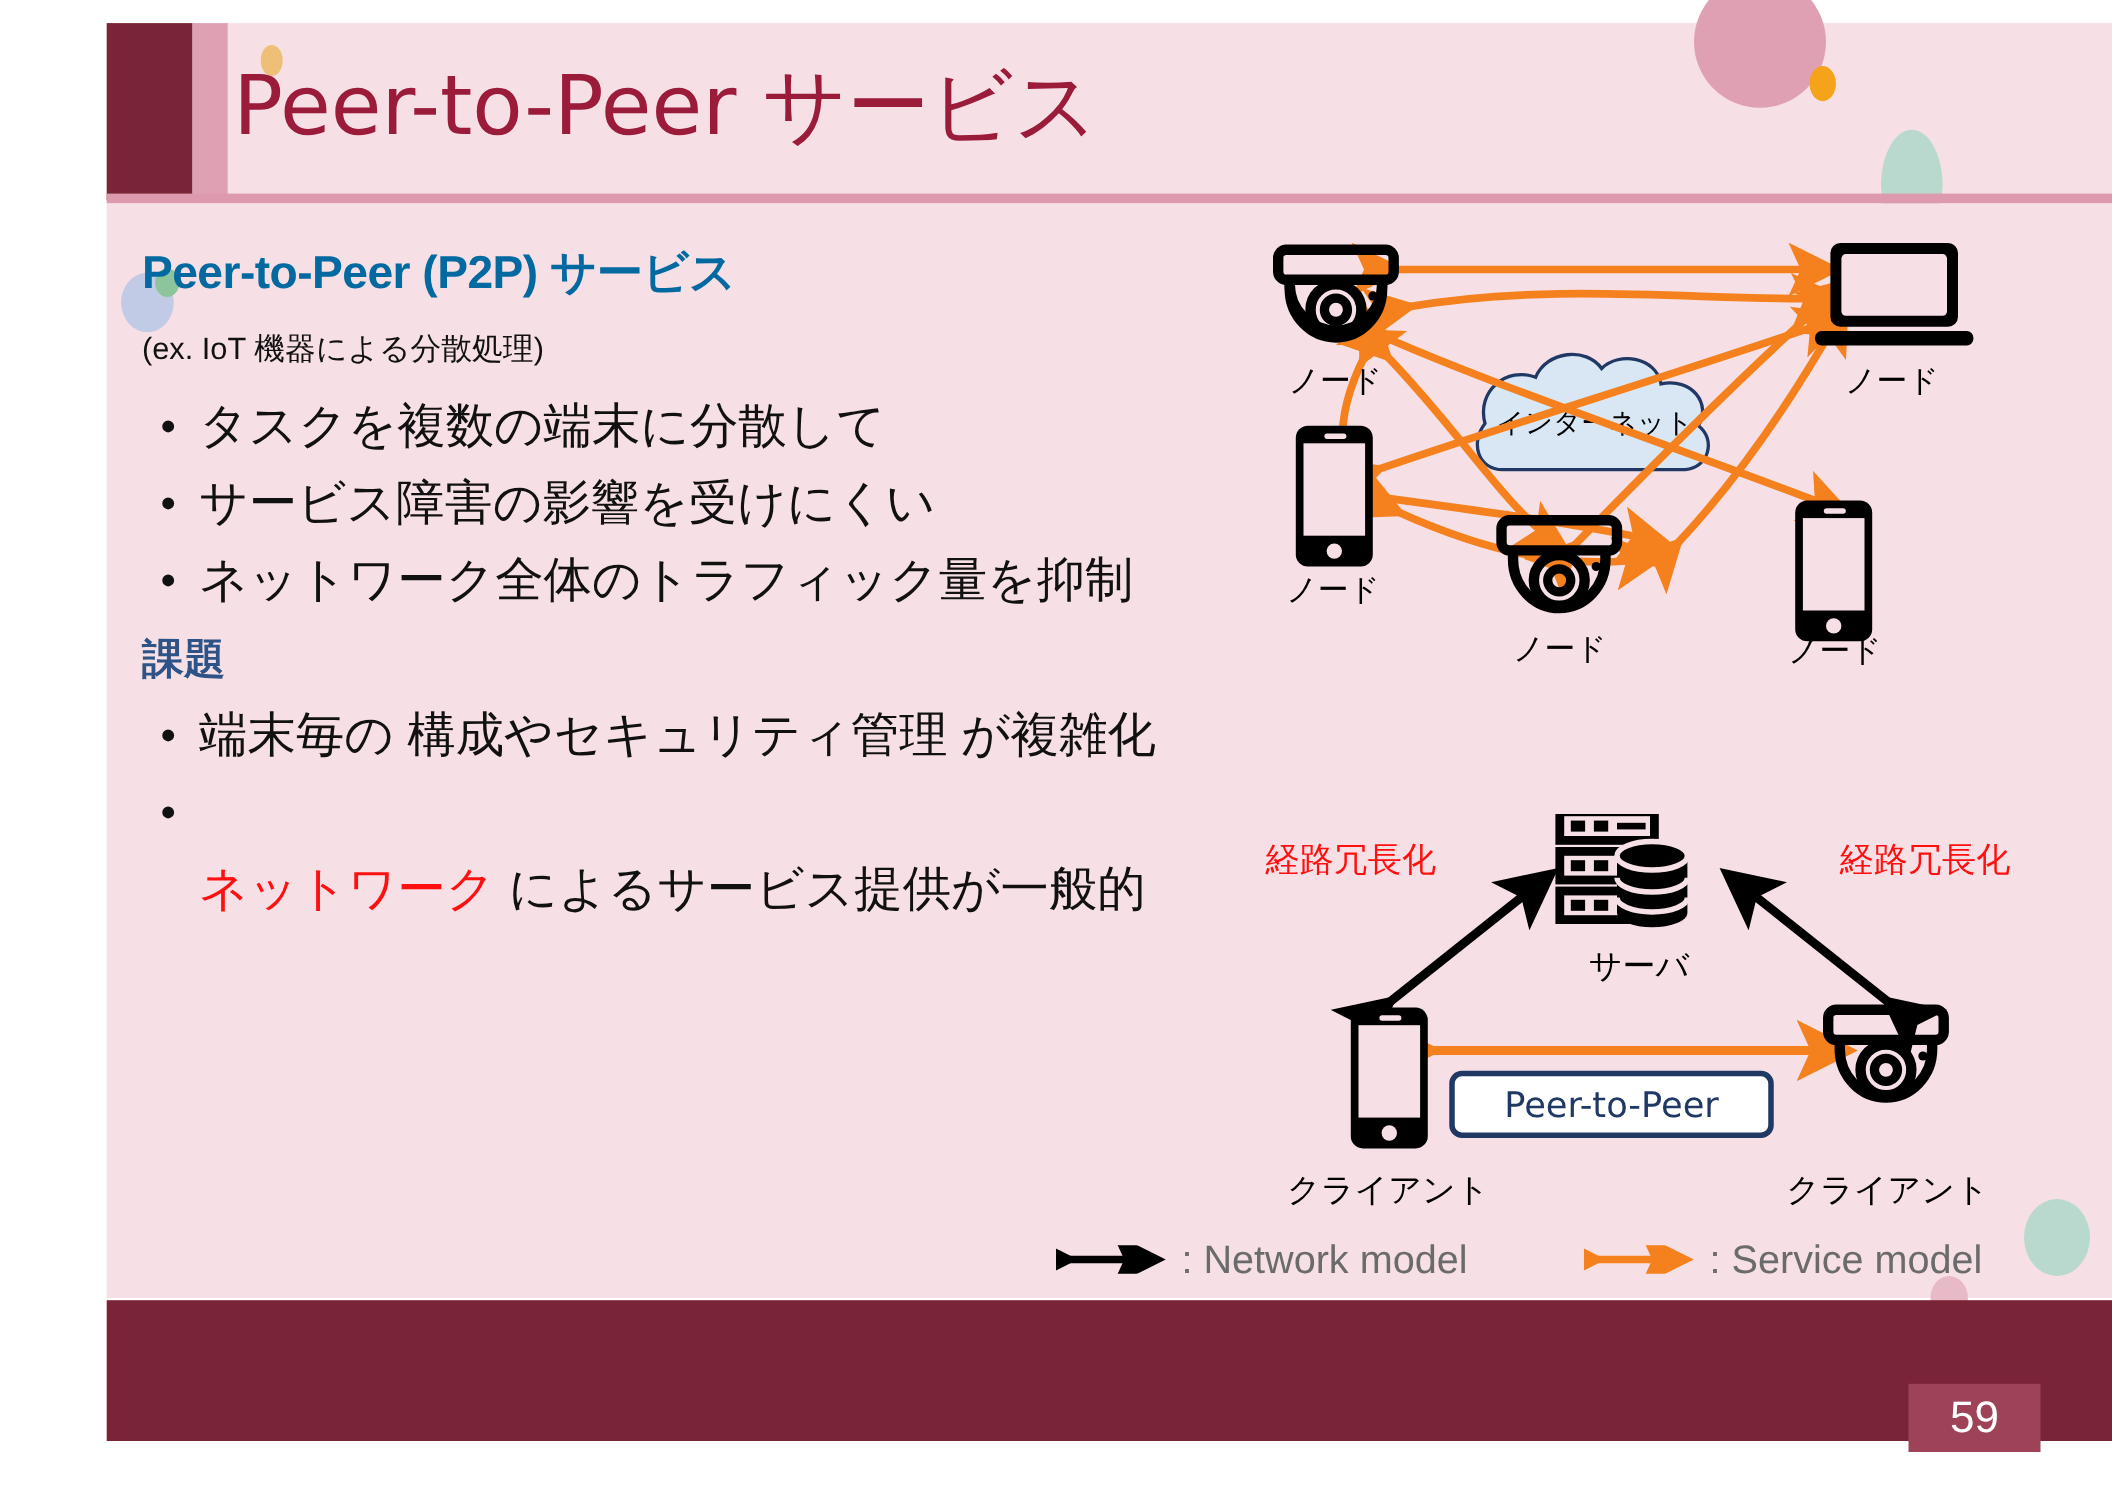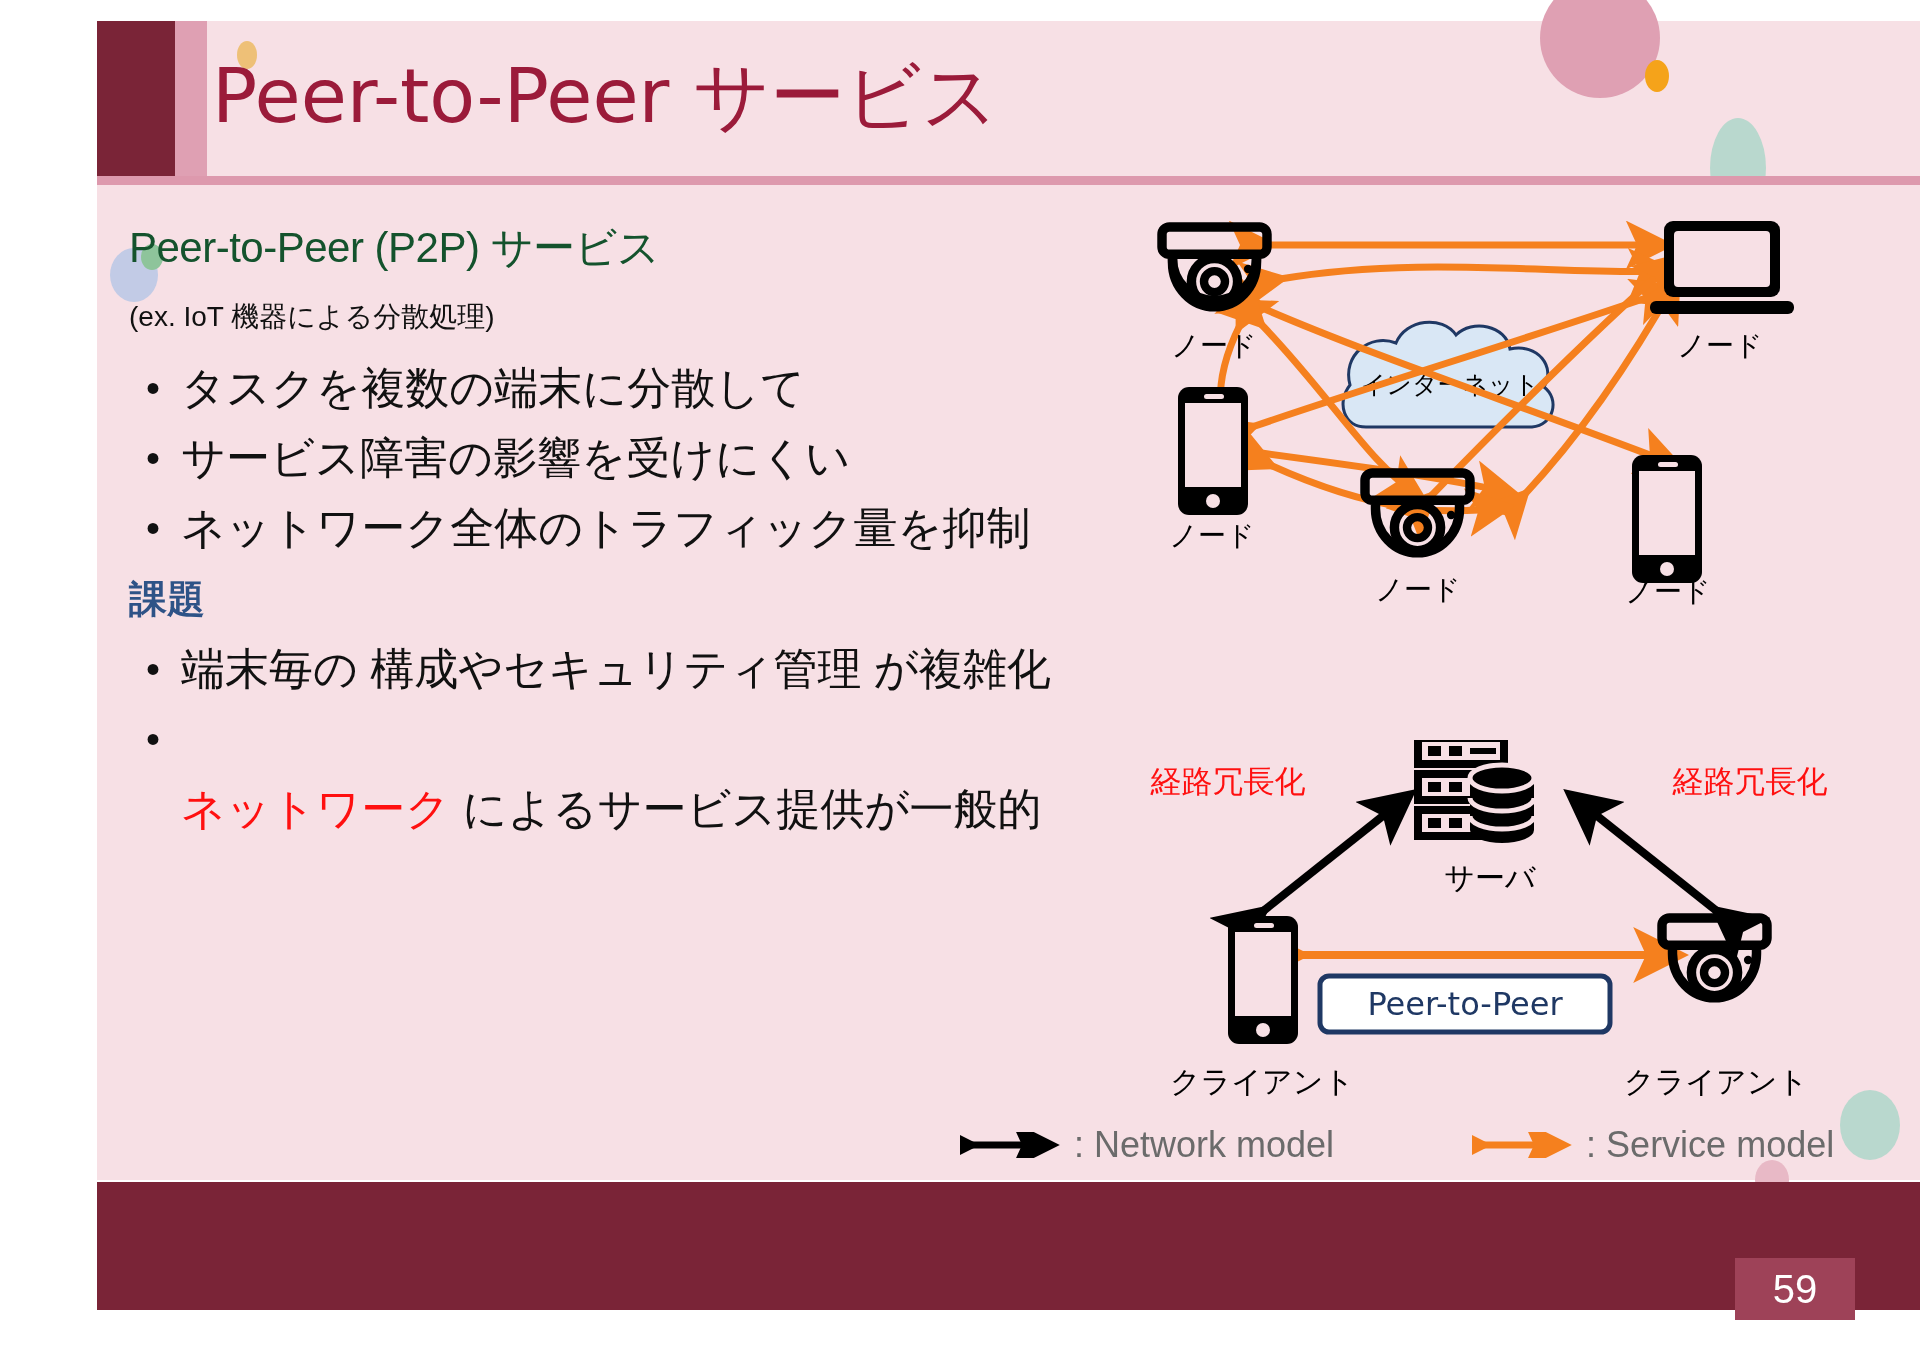--- a/index.html
+++ b/index.html
@@ -24,21 +24,21 @@
   .blob-blue-left{left:110px;top:248px;width:48px;height:54px;background:#c2cbe6;}
   .blob-green-left{left:141px;top:244px;width:22px;height:26px;background:#8ec49b;}
   .blob-teal-bot{left:1840px;top:1090px;width:60px;height:70px;background:#b9d8ce;}
   .blob-pink-bot{left:1755px;top:1160px;width:34px;height:40px;background:#e8b9c6;}
 
   
   .body-bg{position:absolute;left:97px;top:185px;width:1823px;height:995px;background:#f7e0e5;}
 
   
   .left{position:absolute;left:125px;top:220px;width:1060px;color:#000;}
-  .h-blue{font-size:42px;font-weight:normal;color:#14532d;margin:0 0 22px 4px;letter-spacing:-0.5px;}
+  .h-blue{font-size:42px;font-weight:bold;color:#0369a1;margin:0 0 22px 4px;letter-spacing:-0.5px;}
   .p-plain{font-size:28px;margin:0 0 20px 4px;color:#111;}
   .bullet-row{display:flex;align-items:flex-start;margin:0 0 6px 0;}
   .bullet-dot{width:56px;flex:0 0 56px;font-size:40px;line-height:64px;text-align:center;color:#111;}
   .bullet-text{font-size:44px;line-height:64px;color:#111;}
   .cont-text{font-size:44px;line-height:64px;color:#111;margin-left:56px;}
   .h-blue2{font-size:38px;font-weight:bold;color:#2e5387;margin:14px 0 12px 4px;}
   .u{text-underline-offset:6px;}
   .red{color:#ff1010;}
 
   
@@ -260,21 +260,21 @@
       <svg width="100" height="26">
         <defs>
           <marker id="lk" markerWidth="7" markerHeight="7" refX="5.6" refY="3.5" orient="auto">
             <path d="M0,0 L7,3.5 L0,7 L1.6,3.5 Z" fill="#000"></path>
           </marker>
         </defs>
         <path d="M10,13 L90,13" stroke="#000" stroke-width="7" fill="none" marker-start="url(#lk)" marker-end="url(#lk)"></path>
       </svg>
       <span class="legend-label">: Network model</span>
     </div>
-    <div class="legend-item" style="margin-left:120px;">
+    <div class="legend-item" style="margin-left:88px;">
       <svg width="100" height="26">
         <defs>
           <marker id="lo" markerWidth="7" markerHeight="7" refX="5.6" refY="3.5" orient="auto">
             <path d="M0,0 L7,3.5 L0,7 L1.6,3.5 Z" fill="#f5801e"></path>
           </marker>
         </defs>
         <path d="M10,13 L90,13" stroke="#f5801e" stroke-width="7" fill="none" marker-start="url(#lo)" marker-end="url(#lo)"></path>
       </svg>
       <span class="legend-label">: Service model</span>
     </div>

